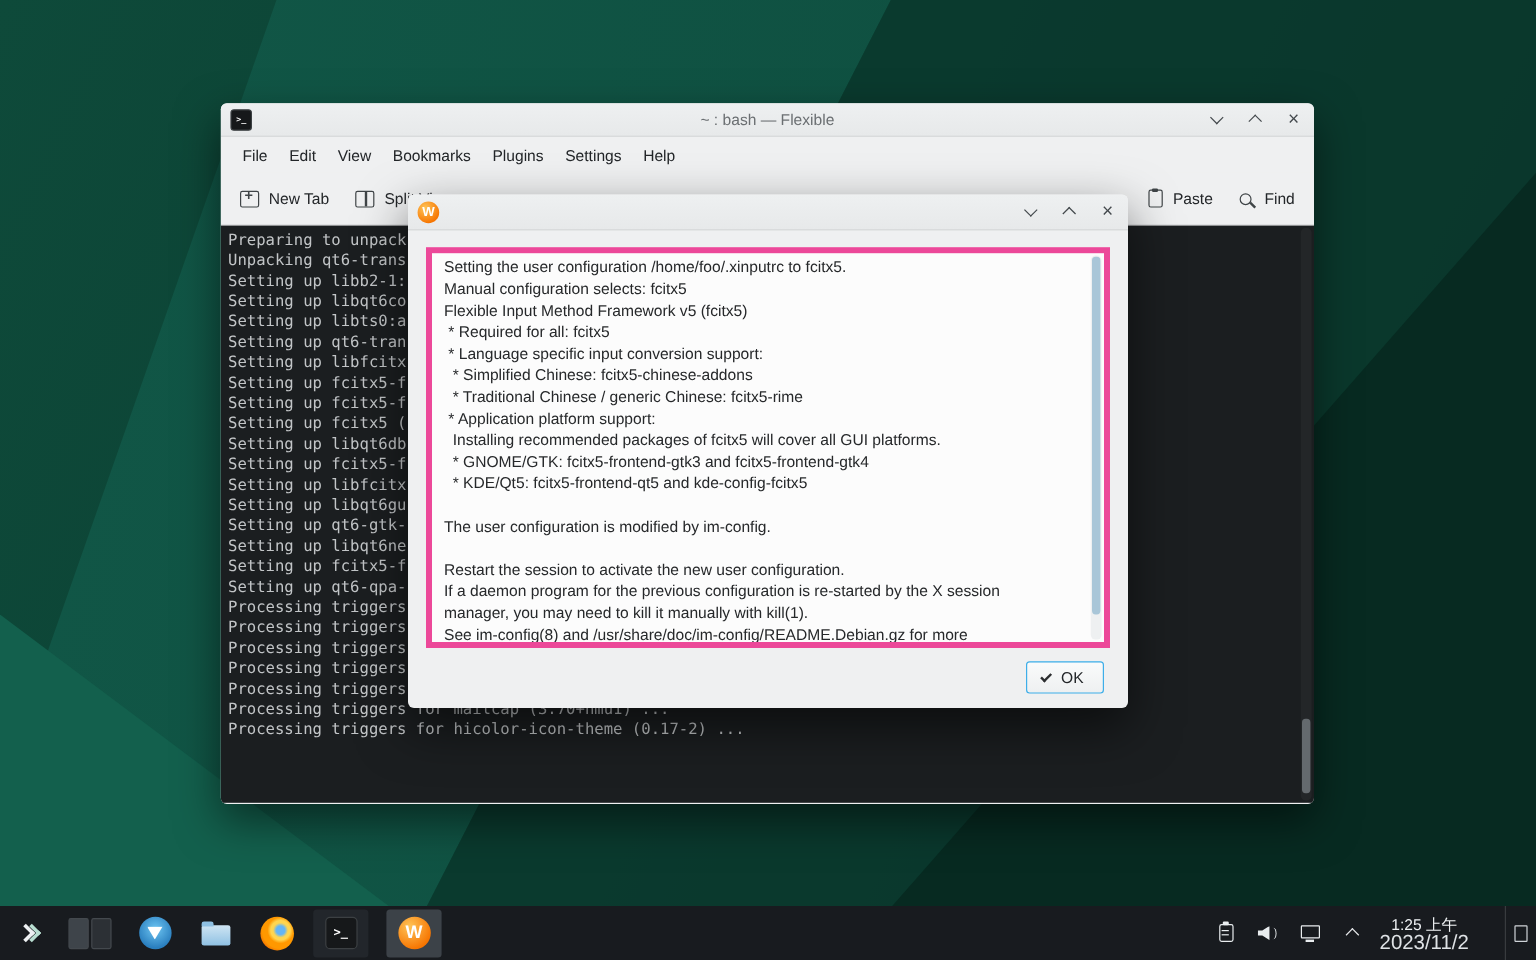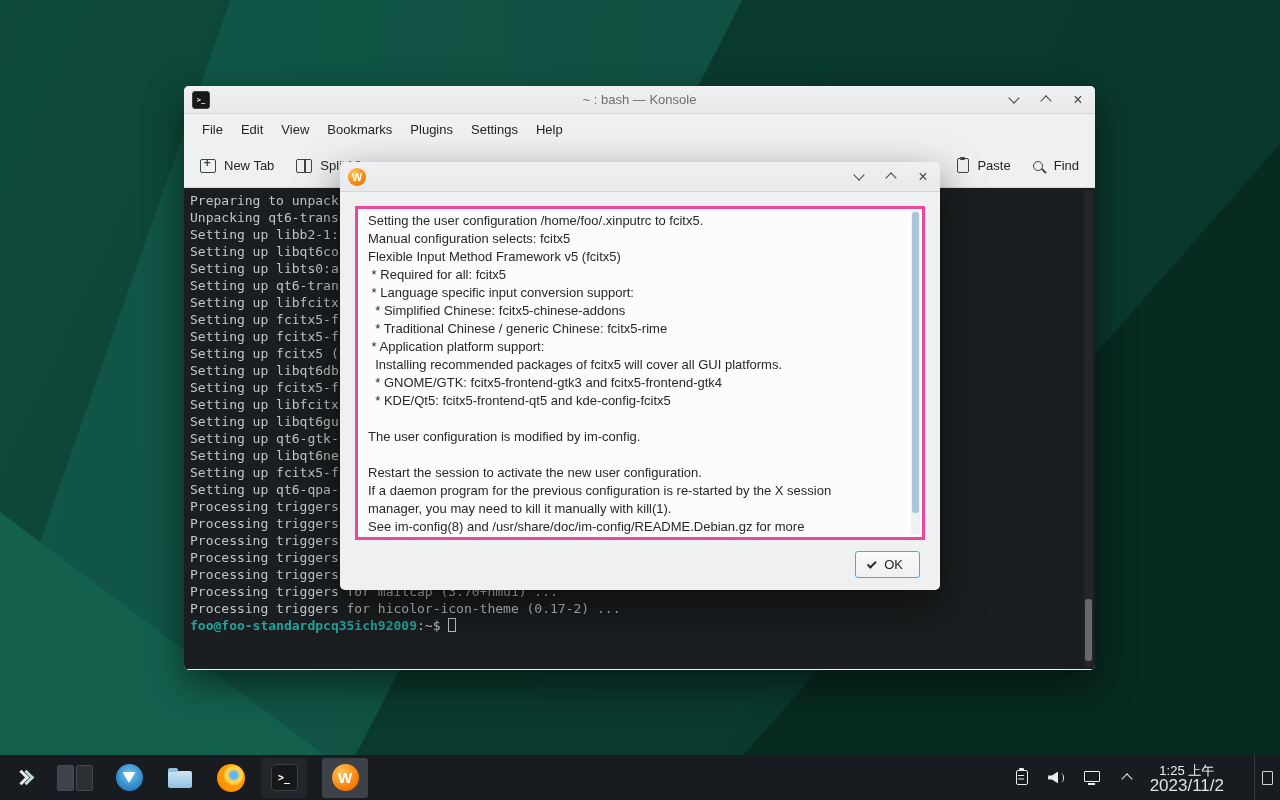--- a/index.html
+++ b/index.html
@@ -50,21 +50,21 @@
   .tline { height:17px; font-family:"DejaVu Sans Mono",monospace; font-size:13px; line-height:17px; color:#c2c5c7; white-space:pre; }
   .prompt-user { color:#25a39a; font-weight:bold; }
   .cursor { display:inline-block; width:8px; height:14px; border:1px solid #c2c5c7; margin-left:8px; vertical-align:-2px; }
   .term-scrollbar { position:absolute; top:2px; bottom:2px; right:2px; width:9px; background:rgba(255,255,255,0.04); border-radius:4px; cursor:pointer; }
   .term-thumb { position:absolute; bottom:6px; left:1px; width:7px; height:62px; background:#646a6e; border-radius:3px; }
 
   
   .dialog-window { left:340px; top:162px; width:600px; height:428px; background:#eff0f1; box-shadow:0 16px 42px rgba(0,0,0,.55); }
   .dialog-window .titlebar { height:30px; }
   .d-appicon { width:18px; height:18px; border-radius:50%; background:radial-gradient(circle at 35% 30%,#ffc457,#f67400 75%); color:#fff; font-weight:bold; font-size:11px; display:flex; align-items:center; justify-content:center; }
-  .dialog-textarea { position:absolute; left:15px; right:15px; top:44px; height:334px; background:#fcfcfc; border:3px solid #ec4899; overflow:hidden; padding:3px 10px 0 10px; cursor:text; }
+  .dialog-textarea { position:absolute; left:15px; right:15px; top:44px; height:334px; background:#fcfcfc; border:5px solid #ec4899; overflow:hidden; padding:3px 10px 0 10px; cursor:text; }
   .dline { height:18px; font-size:13px; line-height:18px; color:#26282a; white-space:pre; }
   .dialog-scrollbar { position:absolute; top:2px; bottom:2px; right:2px; width:9px; background:#eef0f1; border-radius:4px; cursor:pointer; }
   .dialog-thumb { position:absolute; top:1px; left:1px; width:7px; height:93%; background:#a9c6d8; border-radius:3px; }
   .dialog-buttons { position:absolute; right:20px; bottom:12px;margin-left:28px; }
   .ok-button { display:flex; align-items:center; gap:7px; font-family:"Liberation Sans",sans-serif; font-size:13px; color:#232629; background:linear-gradient(#fafbfb,#eef0f1); border:1px solid #3daee9; border-radius:3px; padding:5px 16px 5px 12px; cursor:pointer; }
   .check { display:inline-block; width:9px; height:5px; border-left:2px solid #2c2e30; border-bottom:2px solid #2c2e30; transform:rotate(-45deg) translateY(-1px); }
 
   
   .taskbar { position:absolute; left:0; right:0; bottom:0; height:45px; background:#181b1f; display:flex; align-items:center; z-index:50; }
   .tb-launcher { width:38px; height:38px; margin-left:5px; display:flex; align-items:center; justify-content:center; cursor:pointer; }
@@ -109,21 +109,21 @@
 <div class="wp wp-f1"></div>
 <div class="wp wp-f2"></div>
 <div class="wp wp-f3"></div>
 <div class="wp wp-f4"></div>
 
 <div class="window konsole-window">
   <div class="titlebar">
     <span class="k-appicon">
         <span class="k-appicon-glyph">&gt;_</span>
       </span>
-    <span class="tb-title tb-title-inactive">~ : bash — Konsole</span>
+    <span class="tb-title tb-title-inactive">~ : bash — Flexible</span>
     <span class="winbtns">
       <span class="winbtn">
           <i class="chev down"></i>
         </span>
       <span class="winbtn">
           <i class="chev up"></i>
         </span>
       <span class="winbtn">
           <span class="close-glyph">×</span>
         </span>
@@ -176,21 +176,20 @@
     <div class="tline">Setting up libqt6ne</div>
     <div class="tline">Setting up fcitx5-f</div>
     <div class="tline">Setting up qt6-qpa-</div>
     <div class="tline">Processing triggers</div>
     <div class="tline">Processing triggers</div>
     <div class="tline">Processing triggers</div>
     <div class="tline">Processing triggers</div>
     <div class="tline">Processing triggers</div>
     <div class="tline">Processing triggers for mailcap (3.70+nmu1) ...</div>
     <div class="tline">Processing triggers for hicolor-icon-theme (0.17-2) ...</div>
-    <div class="tline"><span class="prompt-user">foo@foo-standardpcq35ich92009</span><span>:~$</span><span class="cursor"></span></div>
     <div class="term-scrollbar">
       <div class="term-thumb"></div>
     </div>
   </div>
 </div>
 
 <div class="window dialog-window">
   <div class="titlebar">
     <span class="d-appicon">W</span>
     <span class="winbtns">

